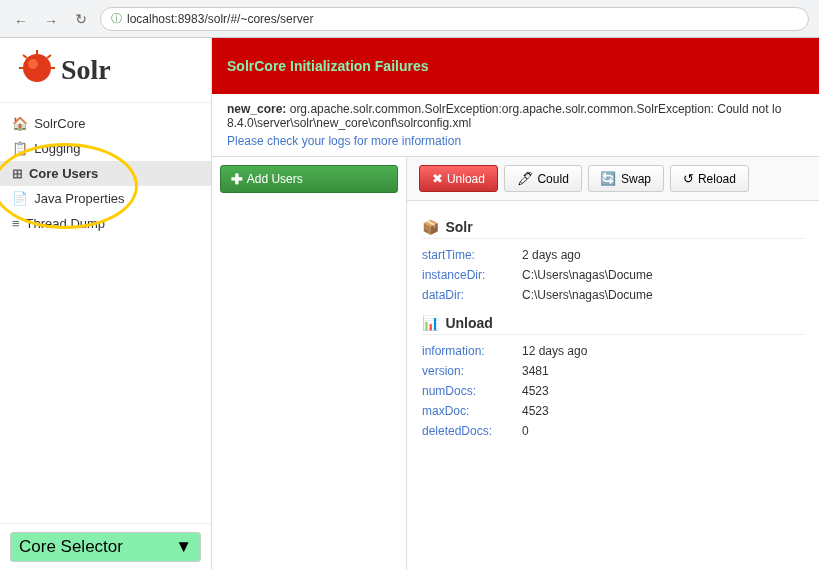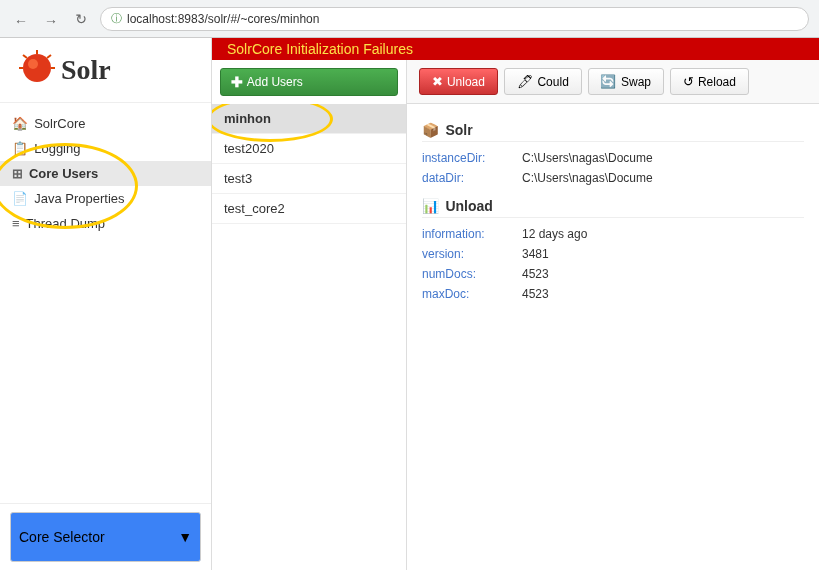--- a/index.html
+++ b/index.html
@@ -106,46 +106,46 @@
       pointer-events: none;
       z-index: 10;
     }
 
     .core-selector-area {
       padding: 8px 10px;
       border-top: 1px solid #eee;
     }
     .core-selector-dropdown {
       width: 100%;
-      padding: 16px 8px;
+      padding: 4px 8px;
       border: 1px solid #ccc;
       border-radius: 3px;
-      background: #3b82f6;
-      font-size: 14px;
+      background: #86efac;
+      font-size: 17px;
       cursor: pointer;
       display: flex;
       align-items: center;
       justify-content: space-between;
     }
 
     
     .content-area {
       flex: 1;
       display: flex;
       flex-direction: column;
       overflow: hidden;
     }
 
     
     .error-banner {
       background: #cc0000;
-      color: #fde047;
-      padding: 3px 15px;
+      color: #86efac;
+      padding: 20px 15px;
       font-size: 14px;
-      font-weight: normal;
+      font-weight: bold;
     }
     .error-details {
       background: #fff;
       padding: 8px 15px;
       border-bottom: 1px solid #ddd;
       font-size: 12px;
       color: #333;
     }
     .error-details .core-name { font-weight: bold; }
     .error-details .check-logs { color: #4477cc; margin-top: 4px; }
@@ -279,21 +279,21 @@
   </style>
 </head>
 <body>
 
 <div class="browser-chrome">
   <button class="nav-btn">←</button>
   <button class="nav-btn">→</button>
   <button class="nav-btn">↻</button>
   <div class="address-bar">
     <span class="lock-icon">ⓘ</span>
-    <span>localhost:8983/solr/#/~cores/minhon</span>
+    <span>localhost:8983/solr/#/~cores/server</span>
   </div>
 </div>
 
 <div class="app-container">
 
   <div class="sidebar">
     <div class="logo-area">
       <div class="logo">
         <div class="logo-icon">
           
@@ -350,43 +350,36 @@
       </div>
     </div>
   </div>
 
   <div class="content-area">
 
     <div class="error-banner">
       <span>SolrCore Initialization Failures</span>
     </div>
 
+    <div class="error-details">
+      <div>
+        <span class="core-name">new_core:</span>
+        <span>org.apache.solr.common.SolrException:org.apache.solr.common.SolrException: Could not lo 8.4.0\server\solr\new_core\conf\solrconfig.xml</span>
+      </div>
+      <div class="check-logs">Please check your logs for more information</div>
+    </div>
 
     <div class="main-panel">
 
       <div class="core-list-panel">
         <button class="add-core-btn">
           <span class="plus-icon">✚</span>
           <span>Add Users</span>
         </button>
 
-        <div class="core-list">
-          <div class="core-list-item selected circled2" style="position:relative;">
-            <span>minhon</span>
-          </div>
-          <div class="core-list-item">
-            <span>test2020</span>
-          </div>
-          <div class="core-list-item">
-            <span>test3</span>
-          </div>
-          <div class="core-list-item">
-            <span>test_core2</span>
-          </div>
-        </div>
       </div>
 
       <div class="core-details-panel">
 
         <div class="toolbar">
           <button class="toolbar-btn unload">
             <span class="btn-icon">✖</span>
             <span>Unload</span>
           </button>
           <button class="toolbar-btn">
@@ -404,20 +397,24 @@
         </div>
 
         <div class="core-info">
 
           <div class="section-header">
             <span class="section-icon">📦</span>
             <span>Solr</span>
           </div>
 
           <div class="info-row">
+            <span class="info-label">startTime:</span>
+            <span class="info-value">2 days ago</span>
+          </div>
+          <div class="info-row">
             <span class="info-label">instanceDir:</span>
             <span class="info-value">C:\Users\nagas\Docume</span>
           </div>
           <div class="info-row">
             <span class="info-label">dataDir:</span>
             <span class="info-value">C:\Users\nagas\Docume</span>
           </div>
 
           <div class="section-header" style="margin-top:10px;">
             <span class="section-icon">📊</span>
@@ -433,19 +430,23 @@
             <span class="info-value">3481</span>
           </div>
           <div class="info-row">
             <span class="info-label">numDocs:</span>
             <span class="info-value">4523</span>
           </div>
           <div class="info-row">
             <span class="info-label">maxDoc:</span>
             <span class="info-value">4523</span>
           </div>
+          <div class="info-row">
+            <span class="info-label">deletedDocs:</span>
+            <span class="info-value">0</span>
+          </div>
 
         </div>
       </div>
 
     </div>
   </div>
 </div>
 
 </body></html>

